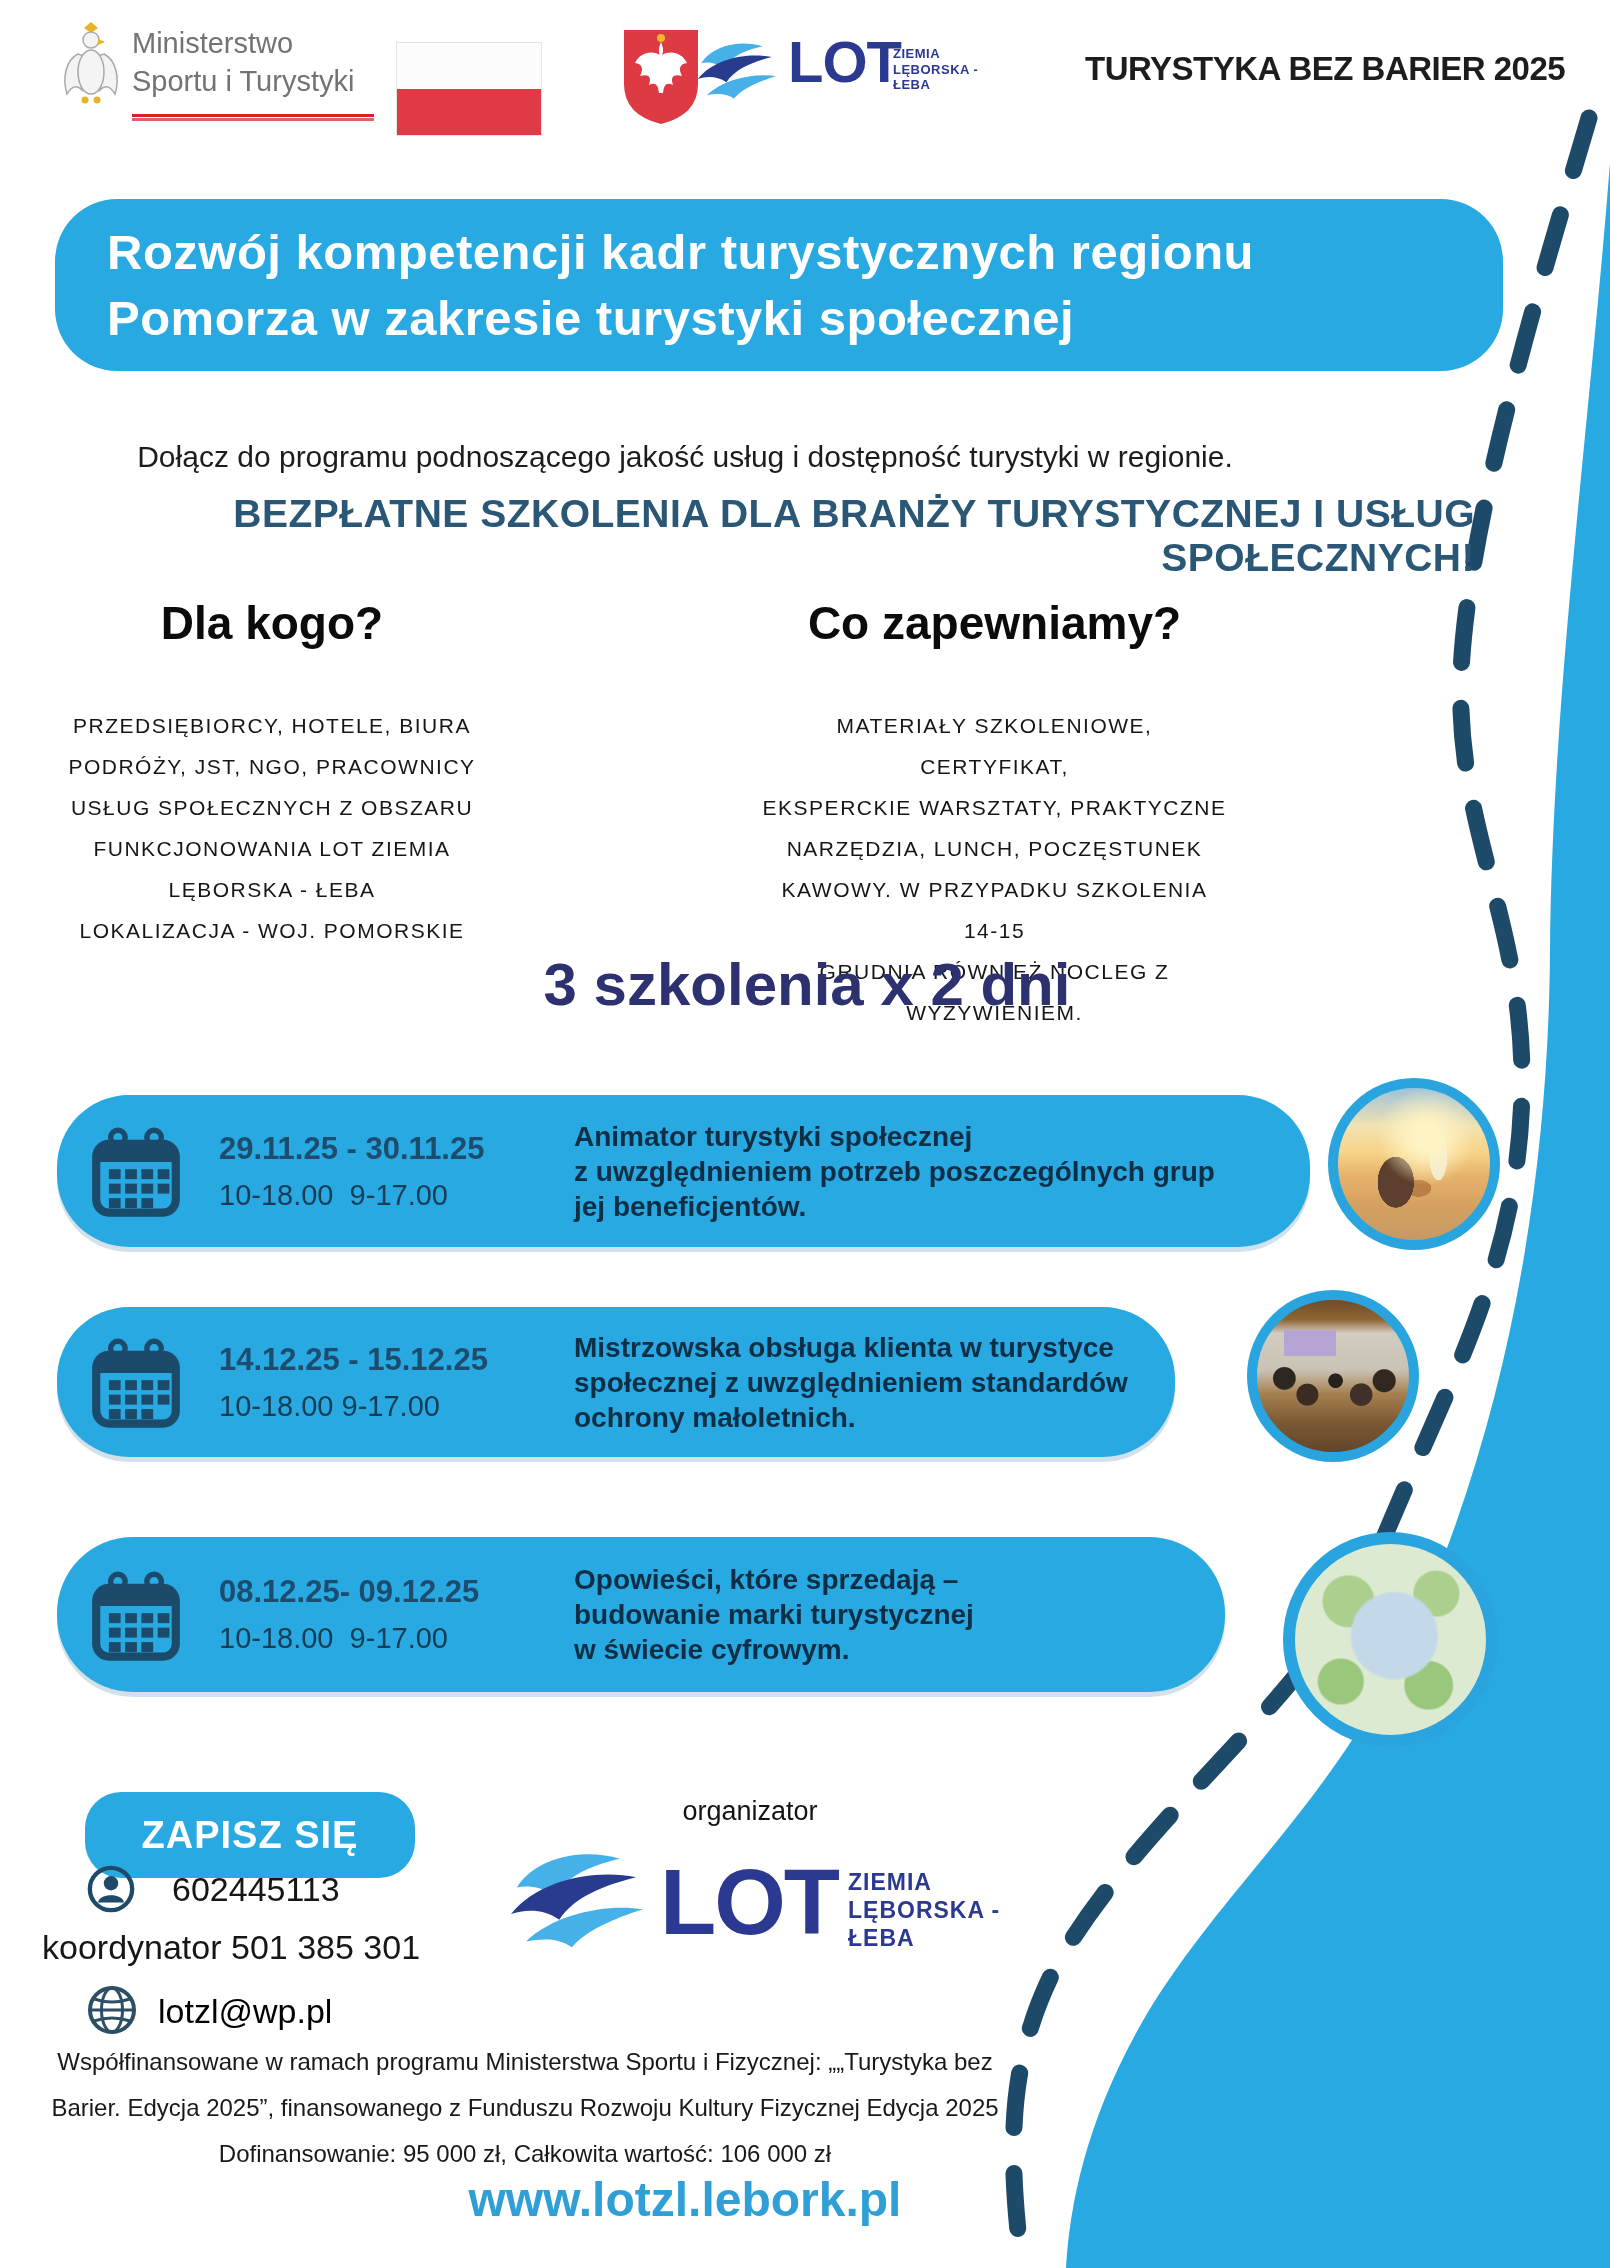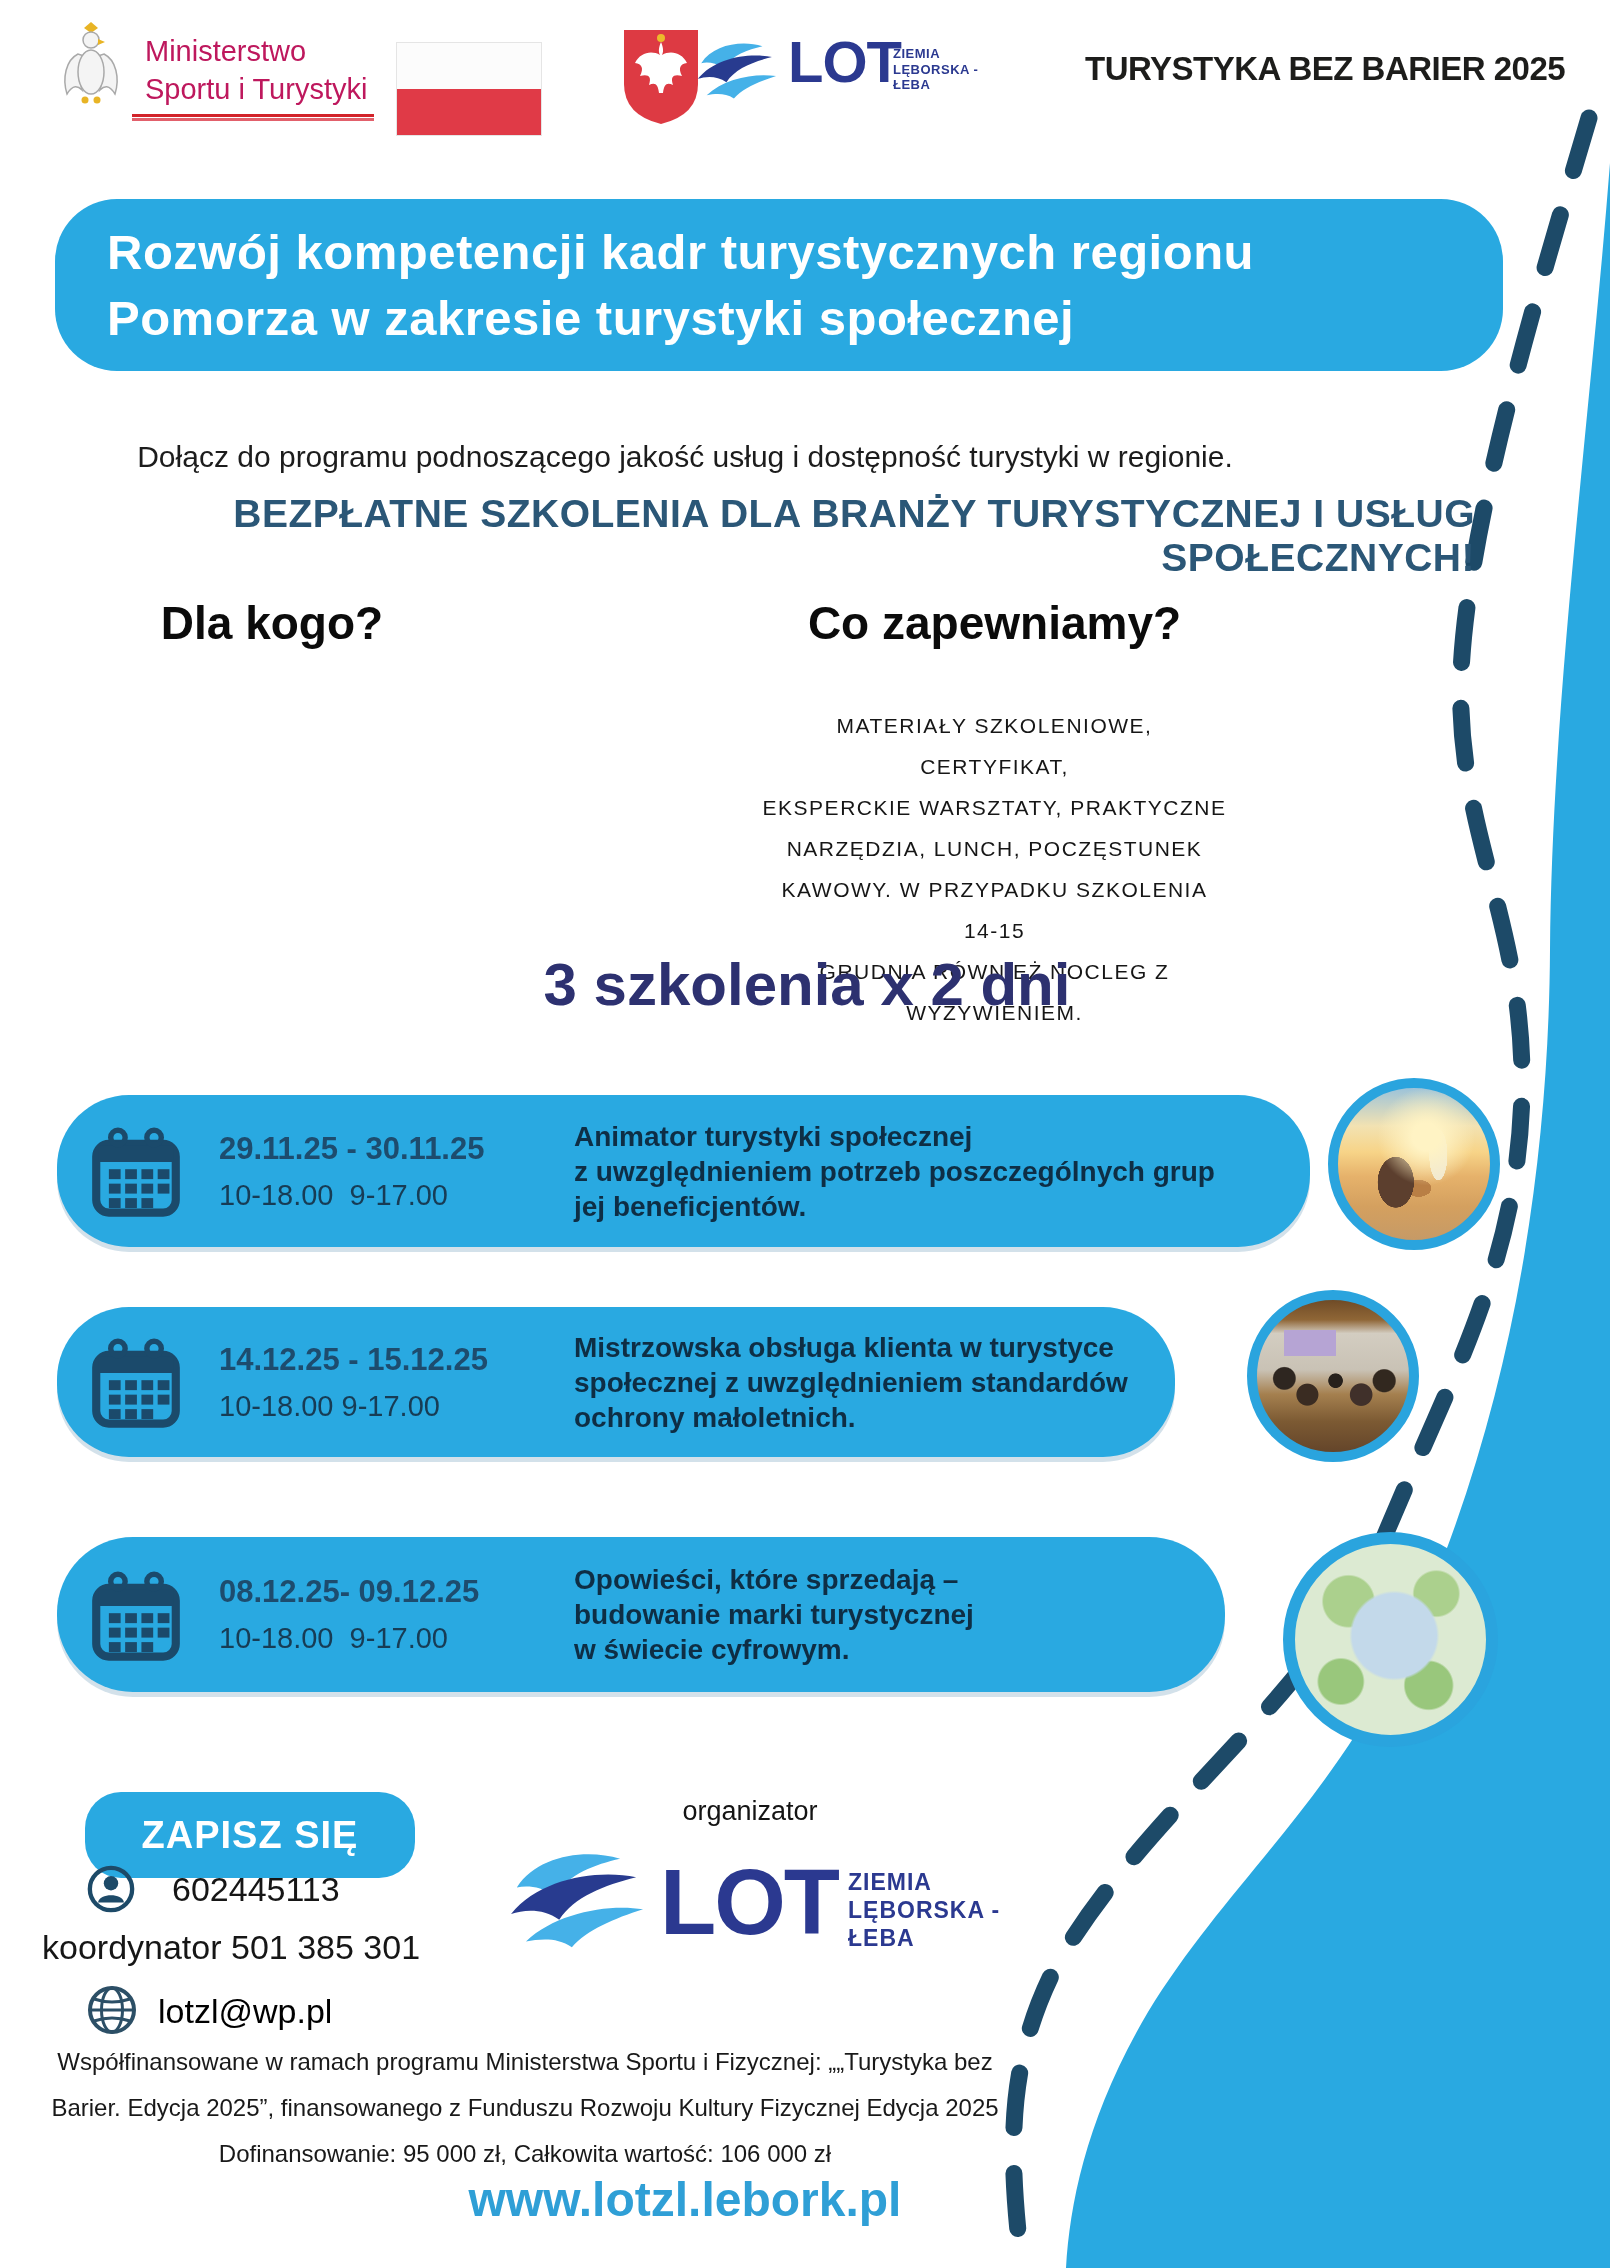--- a/index.html
+++ b/index.html
@@ -3,21 +3,21 @@
 <meta charset="utf-8">
 <style>
   html,body{margin:0;padding:0;background:#fff;}
   .page{position:relative;width:1610px;height:2268px;background:#ffffff;overflow:hidden;
         font-family:"Liberation Sans",sans-serif;color:#111;}
   .abs{position:absolute;}
   .pre{white-space:pre-line;}
 
   
   .eagle{left:58px;top:20px;}
-  .ministry-text{left:132px;top:32px;font-size:29px;line-height:1.32;color:#be185d;margin-left:13px;}
+  .ministry-text{left:132px;top:24px;font-size:29px;line-height:1.32;color:#737373;}
   .red-rule{left:132px;top:114px;width:242px;height:7px;
             background:linear-gradient(#d2232a 0 38%,#ffffff 38% 62%,#e2606b 62% 100%);}
   .flag{left:396px;top:42px;width:146px;height:94px;border:1px solid #e5e5e5;box-sizing:border-box;}
   .flag-top{width:100%;height:50%;background:#fcfcfc;}
   .flag-bottom{width:100%;height:50%;background:#e03a47;}
   .coat{left:620px;top:26px;}
   .lot-wave-sm{left:693px;top:36px;}
   .lot-name-sm{left:788px;top:28px;font-size:58px;font-weight:bold;color:#2b3990;letter-spacing:-1px;}
   .lot-region-sm{left:893px;top:46px;font-size:13px;font-weight:bold;color:#2b3990;line-height:1.2;letter-spacing:.5px;}
   .event-title{left:1085px;top:50px;font-size:33px;font-weight:bold;color:#1d1d1b;letter-spacing:-.5px;}
@@ -159,20 +159,26 @@
   <div class="abs intro">Dołącz do programu podnoszącego jakość usług i dostępność turystyki w regionie.</div>
 
   <div class="abs banner">
     <div class="banner-line">Rozwój kompetencji kadr turystycznych regionu</div>
     <div class="banner-line">Pomorza w zakresie turystyki społecznej</div>
   </div>
   <div class="abs highlight">BEZPŁATNE SZKOLENIA DLA BRANŻY TURYSTYCZNEJ I USŁUG SPOŁECZNYCH!</div>
 
   <div class="abs col-who">
     <div class="col-title">Dla kogo?</div>
+    <div class="col-body">PRZEDSIĘBIORCY, HOTELE, BIURA
+PODRÓŻY, JST, NGO, PRACOWNICY
+USŁUG SPOŁECZNYCH Z OBSZARU
+FUNKCJONOWANIA LOT ZIEMIA
+LĘBORSKA - ŁEBA
+LOKALIZACJA - WOJ. POMORSKIE</div>
   </div>
   <div class="abs col-what">
     <div class="col-title">Co zapewniamy?</div>
     <div class="col-body">MATERIAŁY SZKOLENIOWE, CERTYFIKAT,
 EKSPERCKIE WARSZTATY, PRAKTYCZNE
 NARZĘDZIA, LUNCH, POCZĘSTUNEK
 KAWOWY. W PRZYPADKU SZKOLENIA 14-15
 GRUDNIA RÓWNIEŻ NOCLEG Z
 WYŻYWIENIEM.</div>
   </div>

